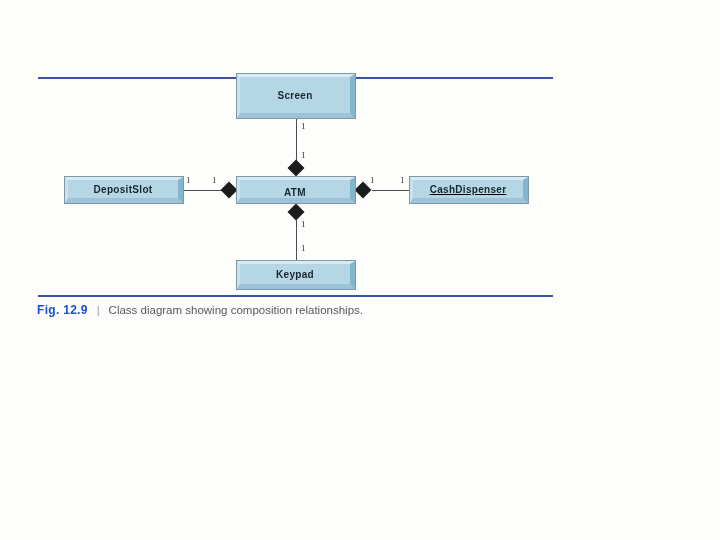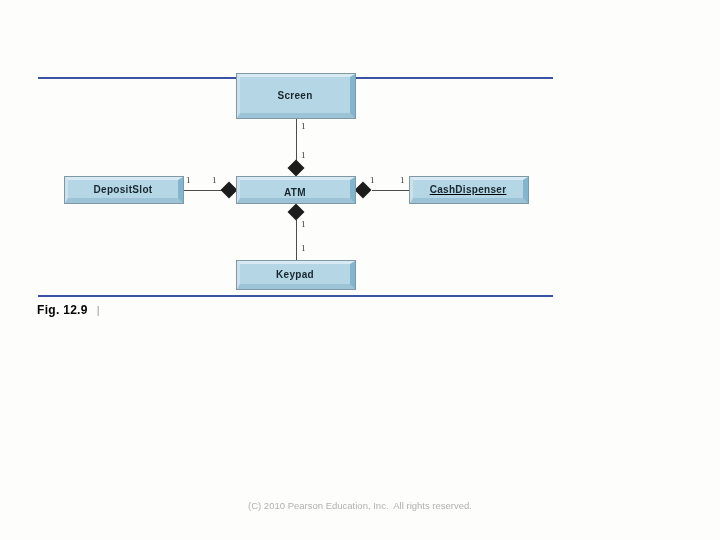--- a/index.html
+++ b/index.html
@@ -63,21 +63,21 @@
   #m-cash-whole{left:370px;top:176px;}
   #m-cash-part{left:400px;top:176px;}
   #m-key-whole{left:301px;top:220px;}
   #m-key-part{left:301px;top:244px;}
 
   
   .caption{
     position:absolute;left:37px;top:303px;
     display:flex;align-items:baseline;
   }
-  .fig-label{font-weight:bold;font-size:12px;color:#000000;letter-spacing:.3px;}
+  .fig-label{font-weight:bold;font-size:12px;color:#1d4ed8;letter-spacing:.3px;}
   .fig-sep{color:#9a9a9a;margin:0 9px;font-size:11px;}
   .fig-text{color:#57585a;font-size:11.5px;}
 
   
   .note{
     position:absolute;left:102px;top:424px;
     font-size:17px;color:#141414;
   }
   .note .it{font-style:italic;}
 
@@ -131,18 +131,18 @@
     <div class="uml-box" id="box-keypad">
       <span class="label">Keypad</span>
     </div>
   </div>
 
   <div class="rule rule-bottom"></div>
 
   <div class="caption">
     <span class="fig-label">Fig. 12.9</span>
     <span class="fig-sep">|</span>
+    <span class="fig-text">Class diagram showing composition relationships.</span>
   </div>
 
 
-  <div class="footer">(C) 2010 Pearson Education, Inc.  All rights reserved.</div>
 
 </div>
 
 </body></html>

